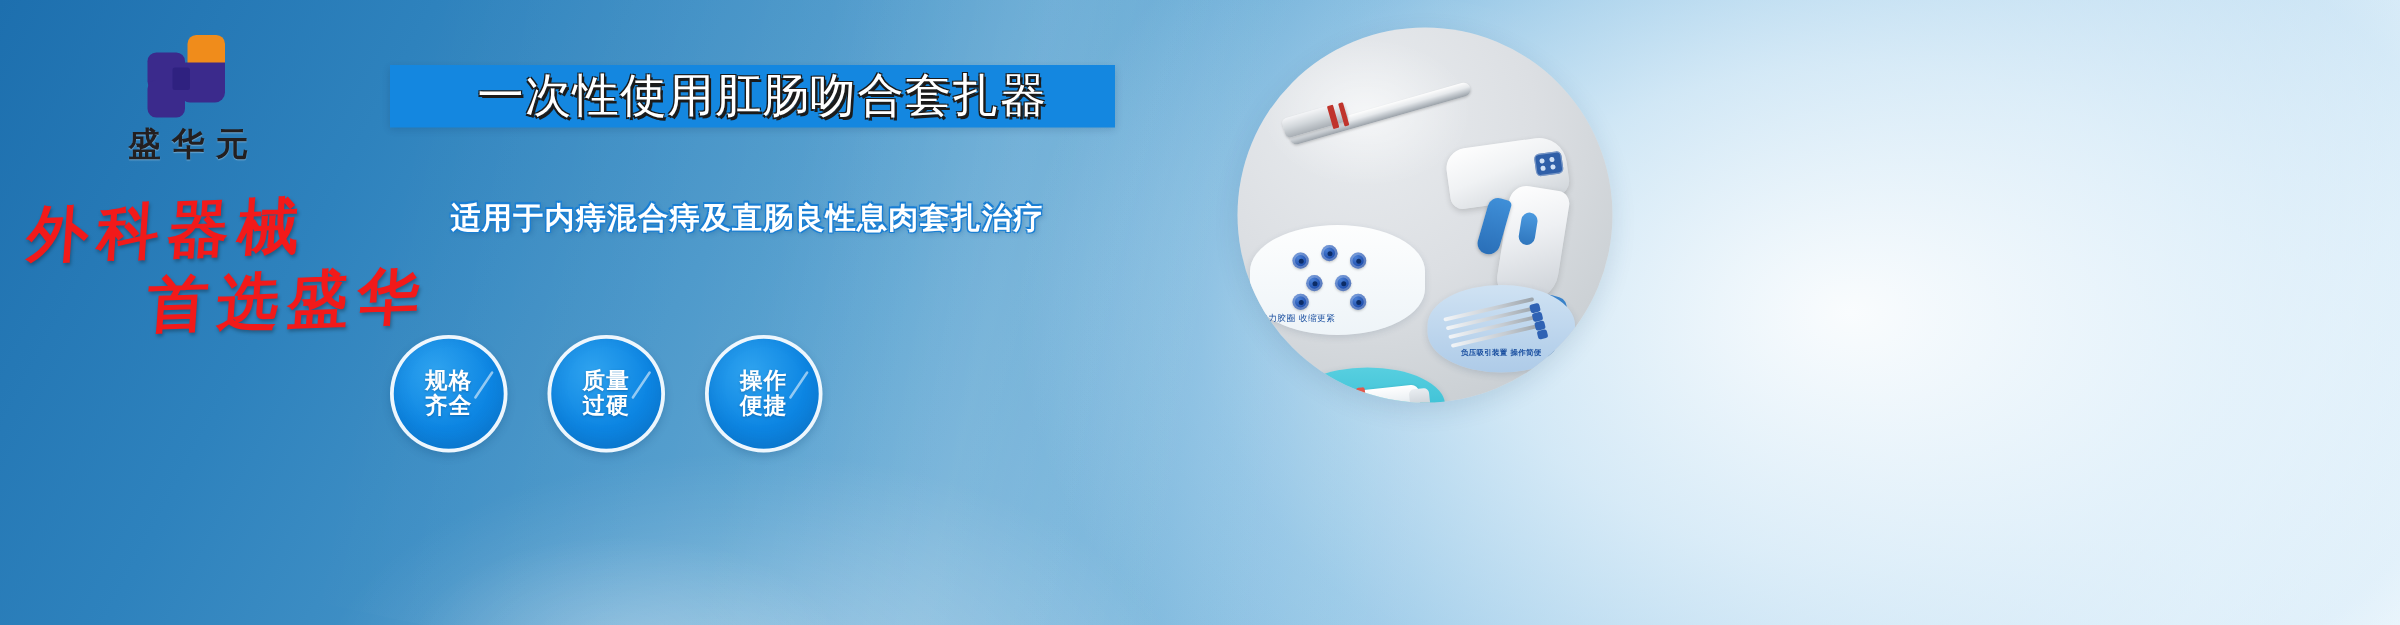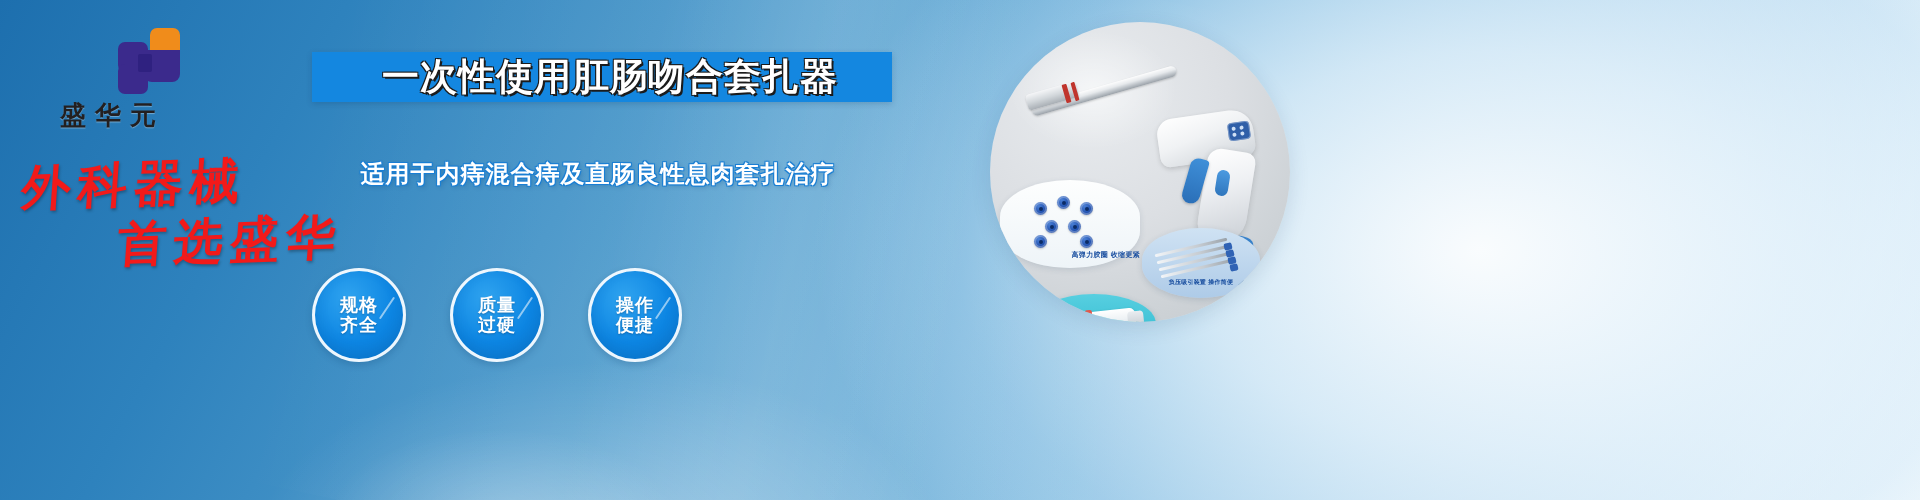--- a/index.html
+++ b/index.html
@@ -26,50 +26,50 @@
 
   
   #logo{position:absolute;left:60px;top:28px;width:190px;height:105px;}
   .logo-mark{position:absolute;left:58px;top:0;width:78px;height:66px;}
   .lm{position:absolute;border-radius:7px;}
   .lm.a{left:0;top:14px;width:30px;height:30px;background:#3b2a8c;}
   .lm.b{left:32px;top:0px;width:30px;height:30px;background:#f08c1b;}
   .lm.c{left:26px;top:22px;width:36px;height:32px;background:#3b2a8c;border-radius:0 0 8px 8px;}
   .lm.d{left:0px;top:36px;width:30px;height:30px;background:#3b2a8c;}
   .lm.e{left:20px;top:26px;width:14px;height:18px;background:#2f2180;border-radius:2px;}
-  .logo-text{position:absolute;left:0;top:70px;width:190px;
+  .logo-text{position:absolute;left:0;top:70px;width:190px;text-align:center;
     font-family:"DejaVu Sans","Liberation Sans",sans-serif;
     font-size:26px;font-weight:700;color:#231f20;letter-spacing:9px;
     text-shadow:0 1px 1px rgba(255,255,255,0.35);white-space:nowrap;}
 
   
   .callig{position:absolute;color:#f21a1a;font-weight:700;white-space:nowrap;
     font-family:"DejaVu Serif","Liberation Serif",serif;
     text-shadow:1px 2px 3px rgba(0,0,0,0.28);}
   #callig1{left:22px;top:152px;font-size:49px;letter-spacing:7px;transform:skewX(-6deg) rotate(-2deg);}
   #callig2{left:118px;top:208px;font-size:49px;letter-spacing:7px;transform:skewX(-6deg) rotate(-2deg);}
 
   
   #title-band{position:absolute;left:312px;top:52px;width:580px;height:50px;background:#1487e0;
     box-shadow:0 2px 6px rgba(0,40,80,0.18);}
   #title-text{position:absolute;left:330px;top:53px;width:560px;height:48px;
     display:flex;align-items:center;justify-content:center;
     font-family:"DejaVu Sans","Liberation Sans",sans-serif;
-    font-size:37px;font-weight:700;color:#ffffff;letter-spacing:1px;white-space:nowrap;
+    font-size:37px;font-weight:400;color:#ffffff;letter-spacing:1px;white-space:nowrap;
     text-shadow:2px 2px 0 #1b1b1b, -1px -1px 0 #1b1b1b, 1px -1px 0 #1b1b1b, -1px 1px 0 #1b1b1b;}
 
   
   #subtitle{position:absolute;left:298px;top:158px;width:600px;
     font-family:"DejaVu Sans","Liberation Sans",sans-serif;
     font-size:24px;font-weight:700;color:#ffffff;letter-spacing:1px;white-space:nowrap;
     text-align:center;
     text-shadow:0 0 2px #1a7fd4, 1px 1px 0 #1a7fd4, -1px 1px 0 #1a7fd4, 1px -1px 0 #1a7fd4, -1px -1px 0 #1a7fd4, 2px 2px 4px rgba(0,60,110,0.25);}
 
   
-  #features{position:absolute;left:312px;top:268px;width:540px;height:92px;display:flex;gap:44px;}
+  #features{position:absolute;left:312px;top:268px;width:540px;height:92px;display:flex;gap:32px;}
   .feature{position:relative;width:88px;height:88px;border-radius:50%;
     background:radial-gradient(circle at 38% 30%, #2fa3ef 0%, #0d86e3 55%, #0a79d2 100%);
     border:3px solid rgba(255,255,255,0.93);
     box-shadow:0 3px 7px rgba(10,60,110,0.22), inset 0 -6px 14px rgba(0,50,100,0.12);
     display:flex;flex-direction:column;align-items:center;justify-content:center;}
   .feature .fl{font-family:"DejaVu Sans","Liberation Sans",sans-serif;
     font-size:18px;font-weight:700;color:#fff;line-height:1.12;letter-spacing:1px;
     text-shadow:0 1px 2px rgba(0,40,80,0.35);white-space:nowrap;}
   .feature .slash{position:absolute;right:15px;top:24px;width:2px;height:26px;
     background:rgba(255,255,255,0.55);transform:rotate(34deg);border-radius:1px;}
@@ -123,23 +123,23 @@
   .panel-rings{position:absolute;left:10px;top:158px;width:140px;height:88px;border-radius:50%/42%;
     background:linear-gradient(180deg,#fdfefe 0%,#eef4f8 100%);
     box-shadow:0 2px 6px rgba(40,70,100,0.14);}
   .ring{position:absolute;width:13px;height:13px;border-radius:50%;
     background:radial-gradient(circle at 35% 30%, #4a7fd4 0%, #1f4fae 60%, #143a88 100%);
     box-shadow:inset 0 0 0 2px rgba(255,255,255,0.28), 0 1px 2px rgba(0,0,0,0.2);}
   .ring::after{content:"";position:absolute;left:4.5px;top:4.5px;width:4px;height:4px;border-radius:50%;background:#0c2c66;}
   .ring.r1{left:34px;top:22px;} .ring.r2{left:57px;top:16px;} .ring.r3{left:80px;top:22px;}
   .ring.r4{left:45px;top:40px;} .ring.r5{left:68px;top:40px;}
   .ring.r6{left:34px;top:55px;} .ring.r7{left:80px;top:55px;}
-  .panel-caption{position:absolute;left:0;top:70px;width:140px;text-align:right;
-    font-family:"DejaVu Sans","Liberation Sans",sans-serif;
-    font-size:7px;font-weight:700;color:#1a4fa0;letter-spacing:0.3px;white-space:nowrap;}
+  .panel-caption{position:absolute;left:0;top:70px;width:140px;text-align:left;
+    font-family:"DejaVu Sans","Liberation Sans",sans-serif;
+    font-size:7px;font-weight:400;color:#1a4fa0;letter-spacing:0.3px;white-space:nowrap;}
 
   
   .panel-lig{position:absolute;left:152px;top:206px;width:118px;height:70px;border-radius:50%/46%;
     background:linear-gradient(180deg,#cfe2f3 0%,#aecbe8 100%);
     box-shadow:0 2px 6px rgba(40,70,100,0.16);overflow:hidden;}
   .lig-rod{position:absolute;height:3px;border-radius:2px;
     background:linear-gradient(90deg,#f2f5f8 0%,#c6ccd2 60%,#9aa2a9 100%);transform:rotate(-13deg);}
   .lig-rod.l1{left:12px;top:18px;width:74px;}
   .lig-rod.l2{left:14px;top:25px;width:74px;}
   .lig-rod.l3{left:16px;top:32px;width:74px;}

